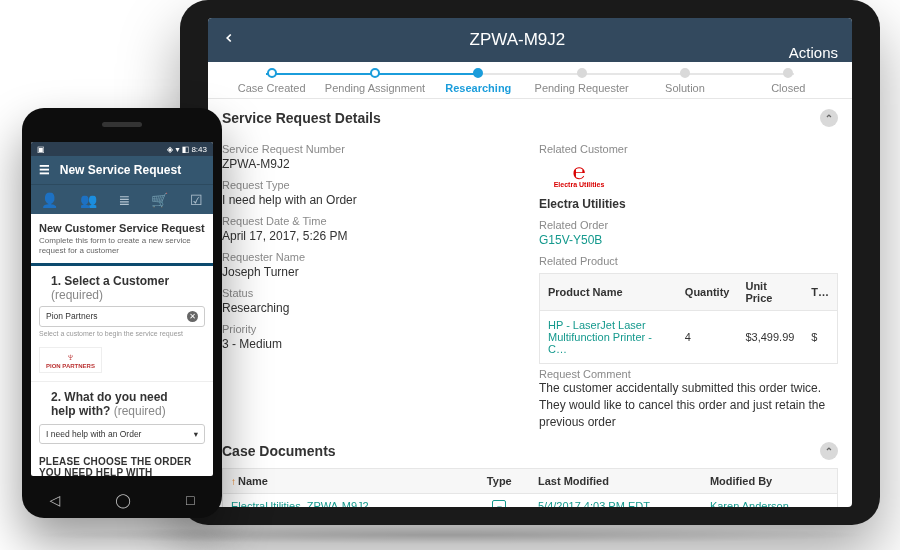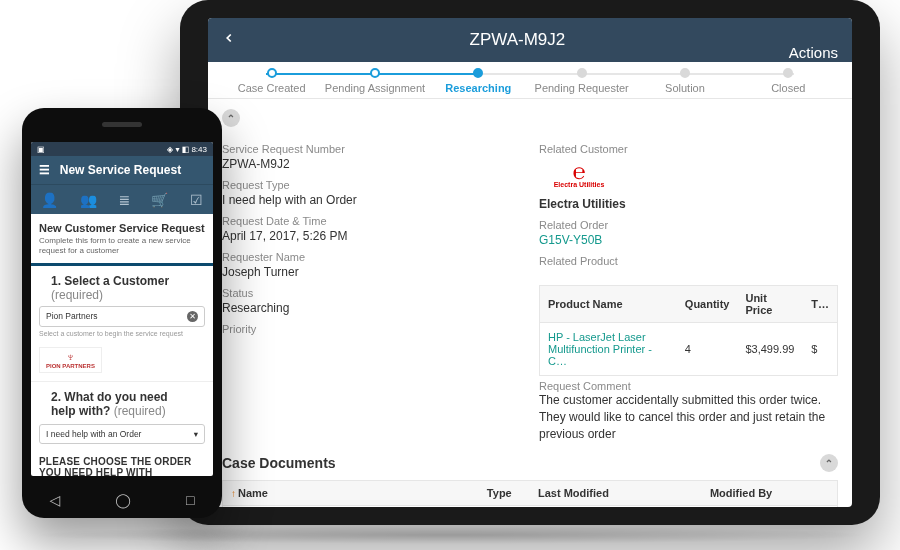--- a/index.html
+++ b/index.html
@@ -54,21 +54,21 @@
   .two-col { display: flex; gap: 18px; }
   .two-col > div { flex: 1 1 50%; }
   .field-label { color: #8a8a8a; font-size: 11px; margin-top: 8px; }
   .field-value { color: #333; font-size: 12px; margin-top: 2px; }
   .link { color: #14998d; font-weight: 400; }
 
   .logo-electra { width: 80px; height: 40px; display: flex; flex-direction: column; align-items: center; justify-content: center; font-family: Georgia, serif; }
   .logo-electra .swirl { color: #d90000; font-size: 22px; font-weight: 700; line-height: 18px; }
   .logo-electra .txt { color: #d90000; font-size: 7px; font-weight: 700; }
 
-  .prod-table { border: 1px solid #e6e6e6; margin-top: 18px; width: 100%; border-collapse: collapse; font-size: 11px; }
+  .prod-table { border: 1px solid #e6e6e6; margin-top: 6px; width: 100%; border-collapse: collapse; font-size: 11px; }
   .prod-table th { background: #f7f7f7; text-align: left; padding: 6px 8px; font-weight: 700; border-bottom: 1px solid #e6e6e6; }
   .prod-table td { padding: 8px; border-top: 1px solid #e6e6e6; }
 
   .comment-text { font-size: 12px; color: #333; line-height: 1.4; }
 
   .doc-head { display: flex; background: #f7f7f7; border: 1px solid #e6e6e6; font-size: 11px; font-weight: 700; }
   .doc-head > div, .doc-row > div { padding: 6px 8px; }
   .doc-row { display: flex; font-size: 11px; border-left: 1px solid #e6e6e6; border-right: 1px solid #e6e6e6; border-bottom: 1px solid #e6e6e6; }
   .col-name { flex: 0 0 40%; }
   .col-type { flex: 0 0 10%; text-align: center; }
@@ -145,20 +145,21 @@
       <div class="step done"><div class="dot"></div><span>Case Created</span></div>
       <div class="step done"><div class="dot"></div><span>Pending Assignment</span></div>
       <div class="step active"><div class="dot"></div><span>Researching</span></div>
       <div class="step"><div class="dot"></div><span>Pending Requester</span></div>
       <div class="step"><div class="dot"></div><span>Solution</span></div>
       <div class="step"><div class="dot"></div><span>Closed</span></div>
     </div>
 
     <div class="tablet-body">
       <div class="section-header">
+        <span>Service Request Details</span>
         <span class="collapse-icon">⌃</span>
       </div>
 
       <div class="two-col">
         <div>
           <div class="field-label">Service Request Number</div>
           <div class="field-value">ZPWA-M9J2</div>
 
           <div class="field-label">Request Type</div>
           <div class="field-value">I need help with an Order</div>
@@ -166,20 +167,21 @@
           <div class="field-label">Request Date &amp; Time</div>
           <div class="field-value">April 17, 2017, 5:26 PM</div>
 
           <div class="field-label">Requester Name</div>
           <div class="field-value">Joseph Turner</div>
 
           <div class="field-label">Status</div>
           <div class="field-value">Researching</div>
 
           <div class="field-label">Priority</div>
+          <div class="field-value">3 - Medium</div>
         </div>
         <div>
           <div class="field-label">Related Customer</div>
           <div class="logo-electra">
             <span class="swirl">℮</span>
             <span class="txt">Electra Utilities</span>
           </div>
           <div class="field-value" style="font-weight:600;">Electra Utilities</div>
 
           <div class="field-label">Related Order</div>

